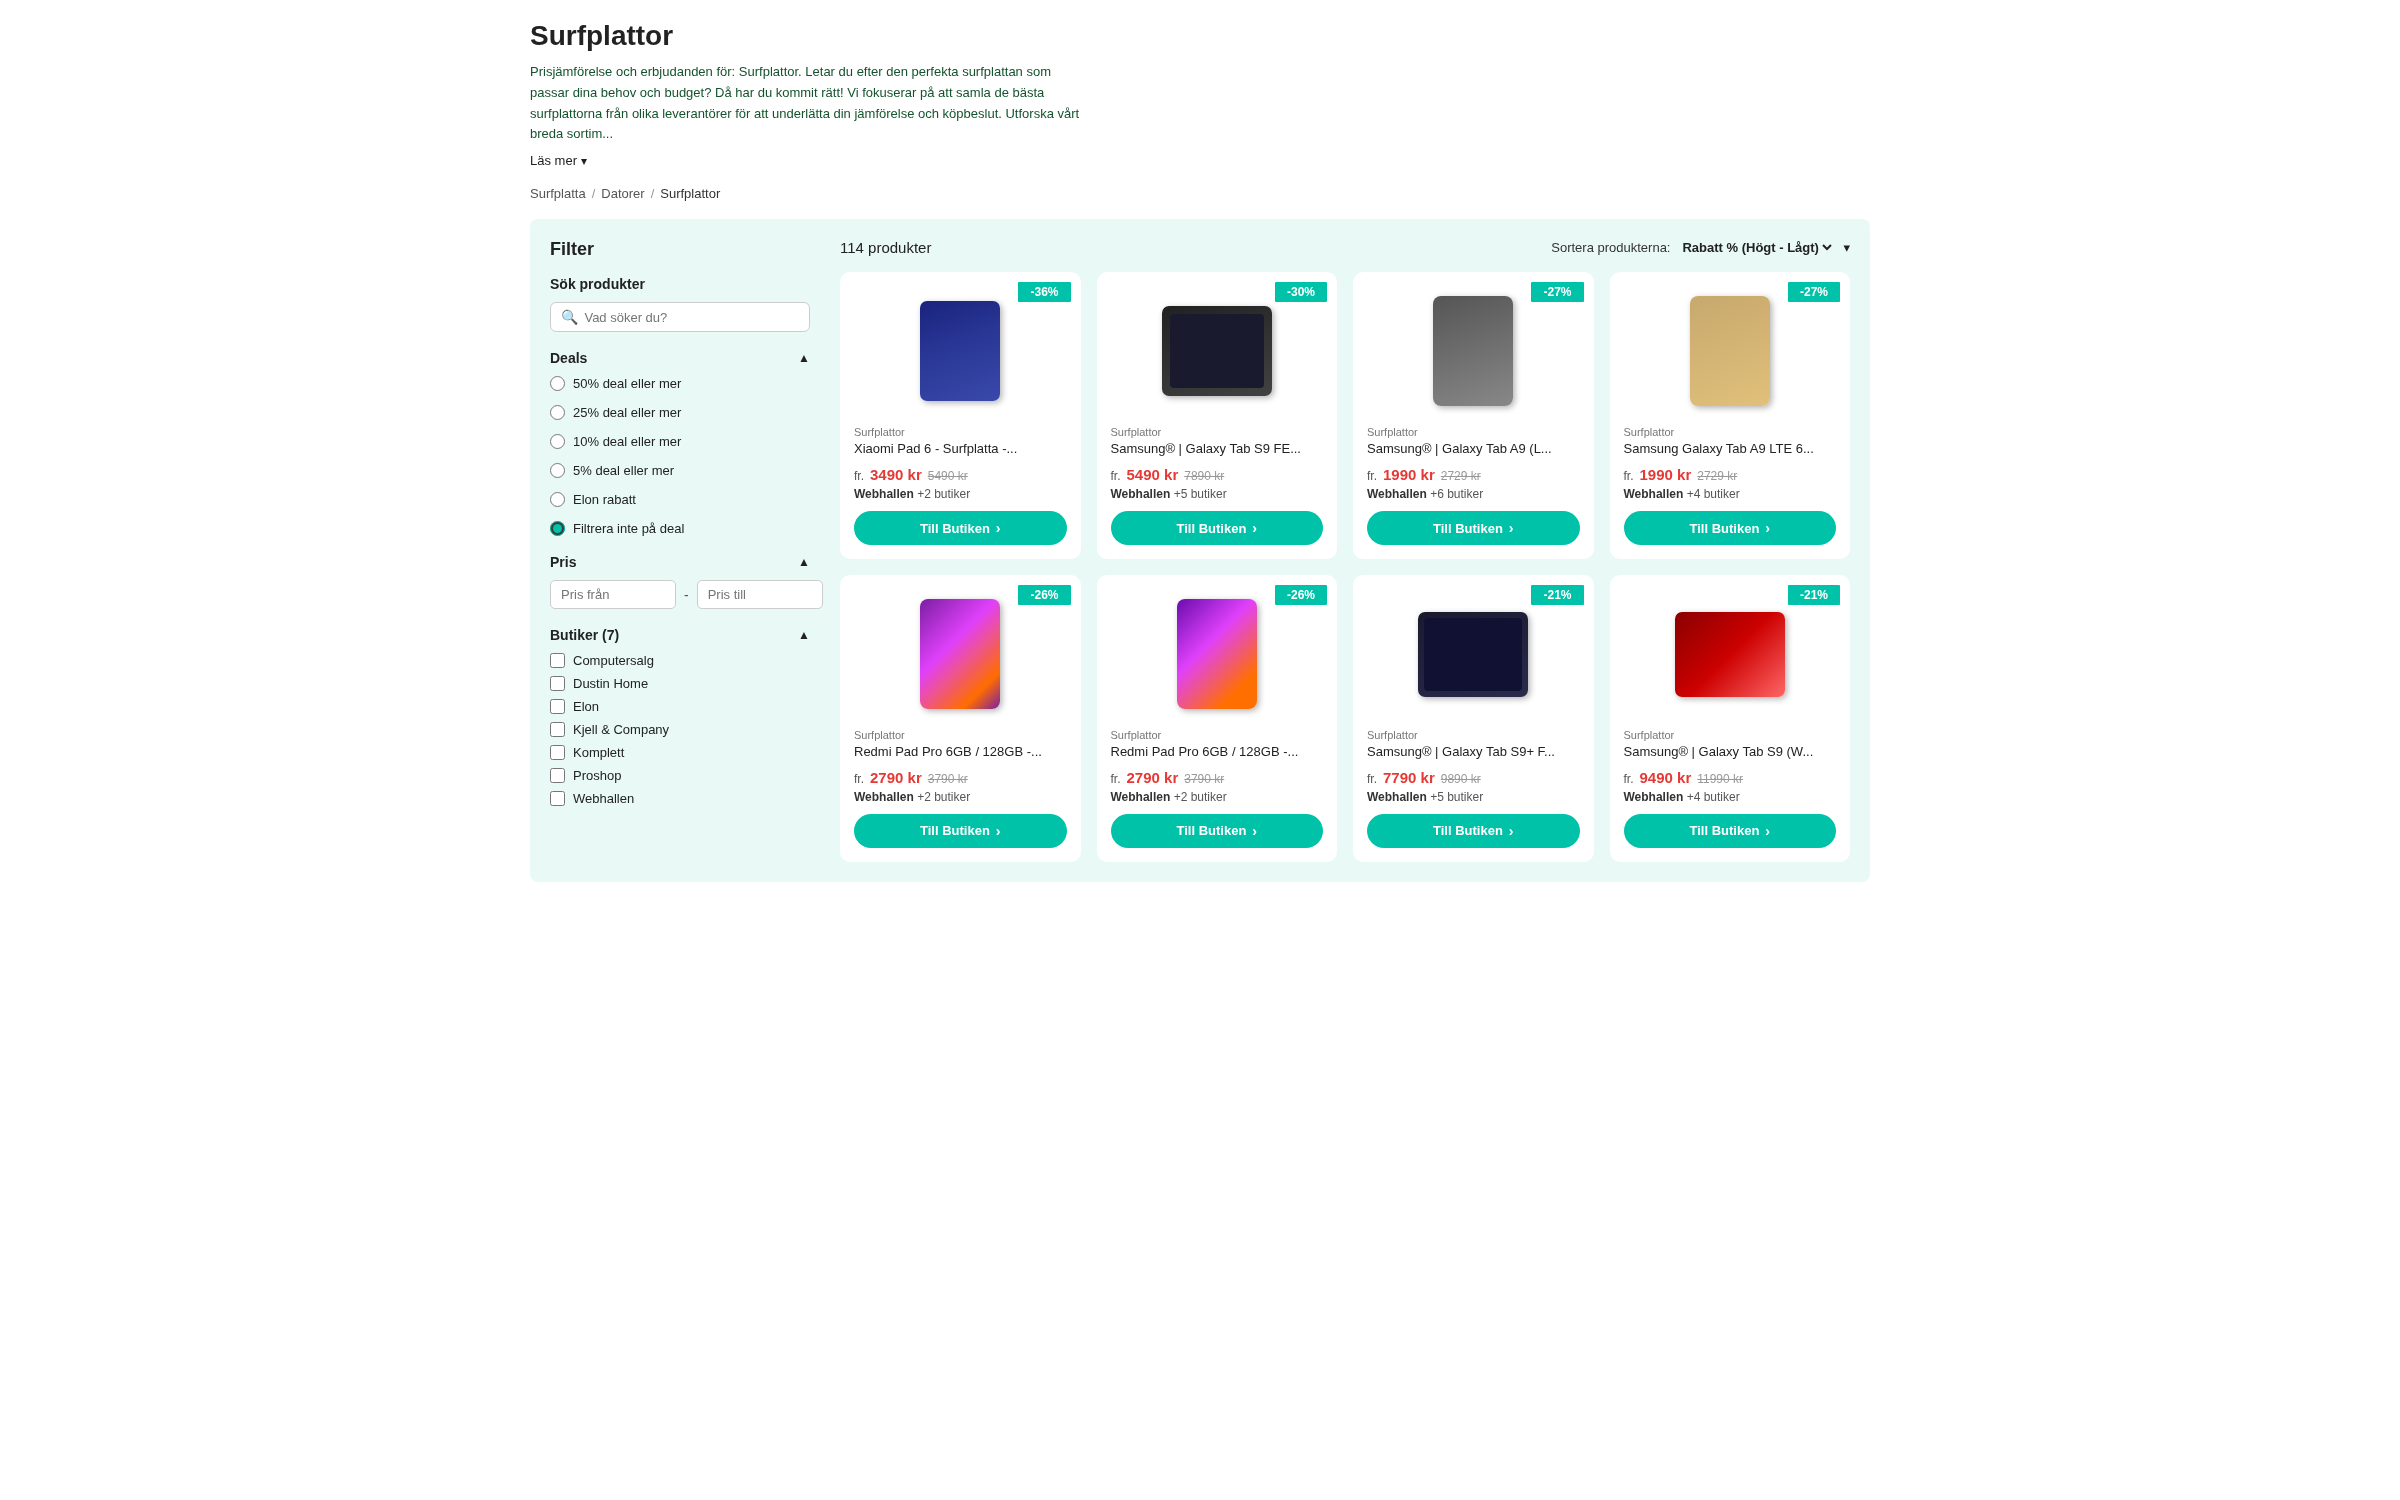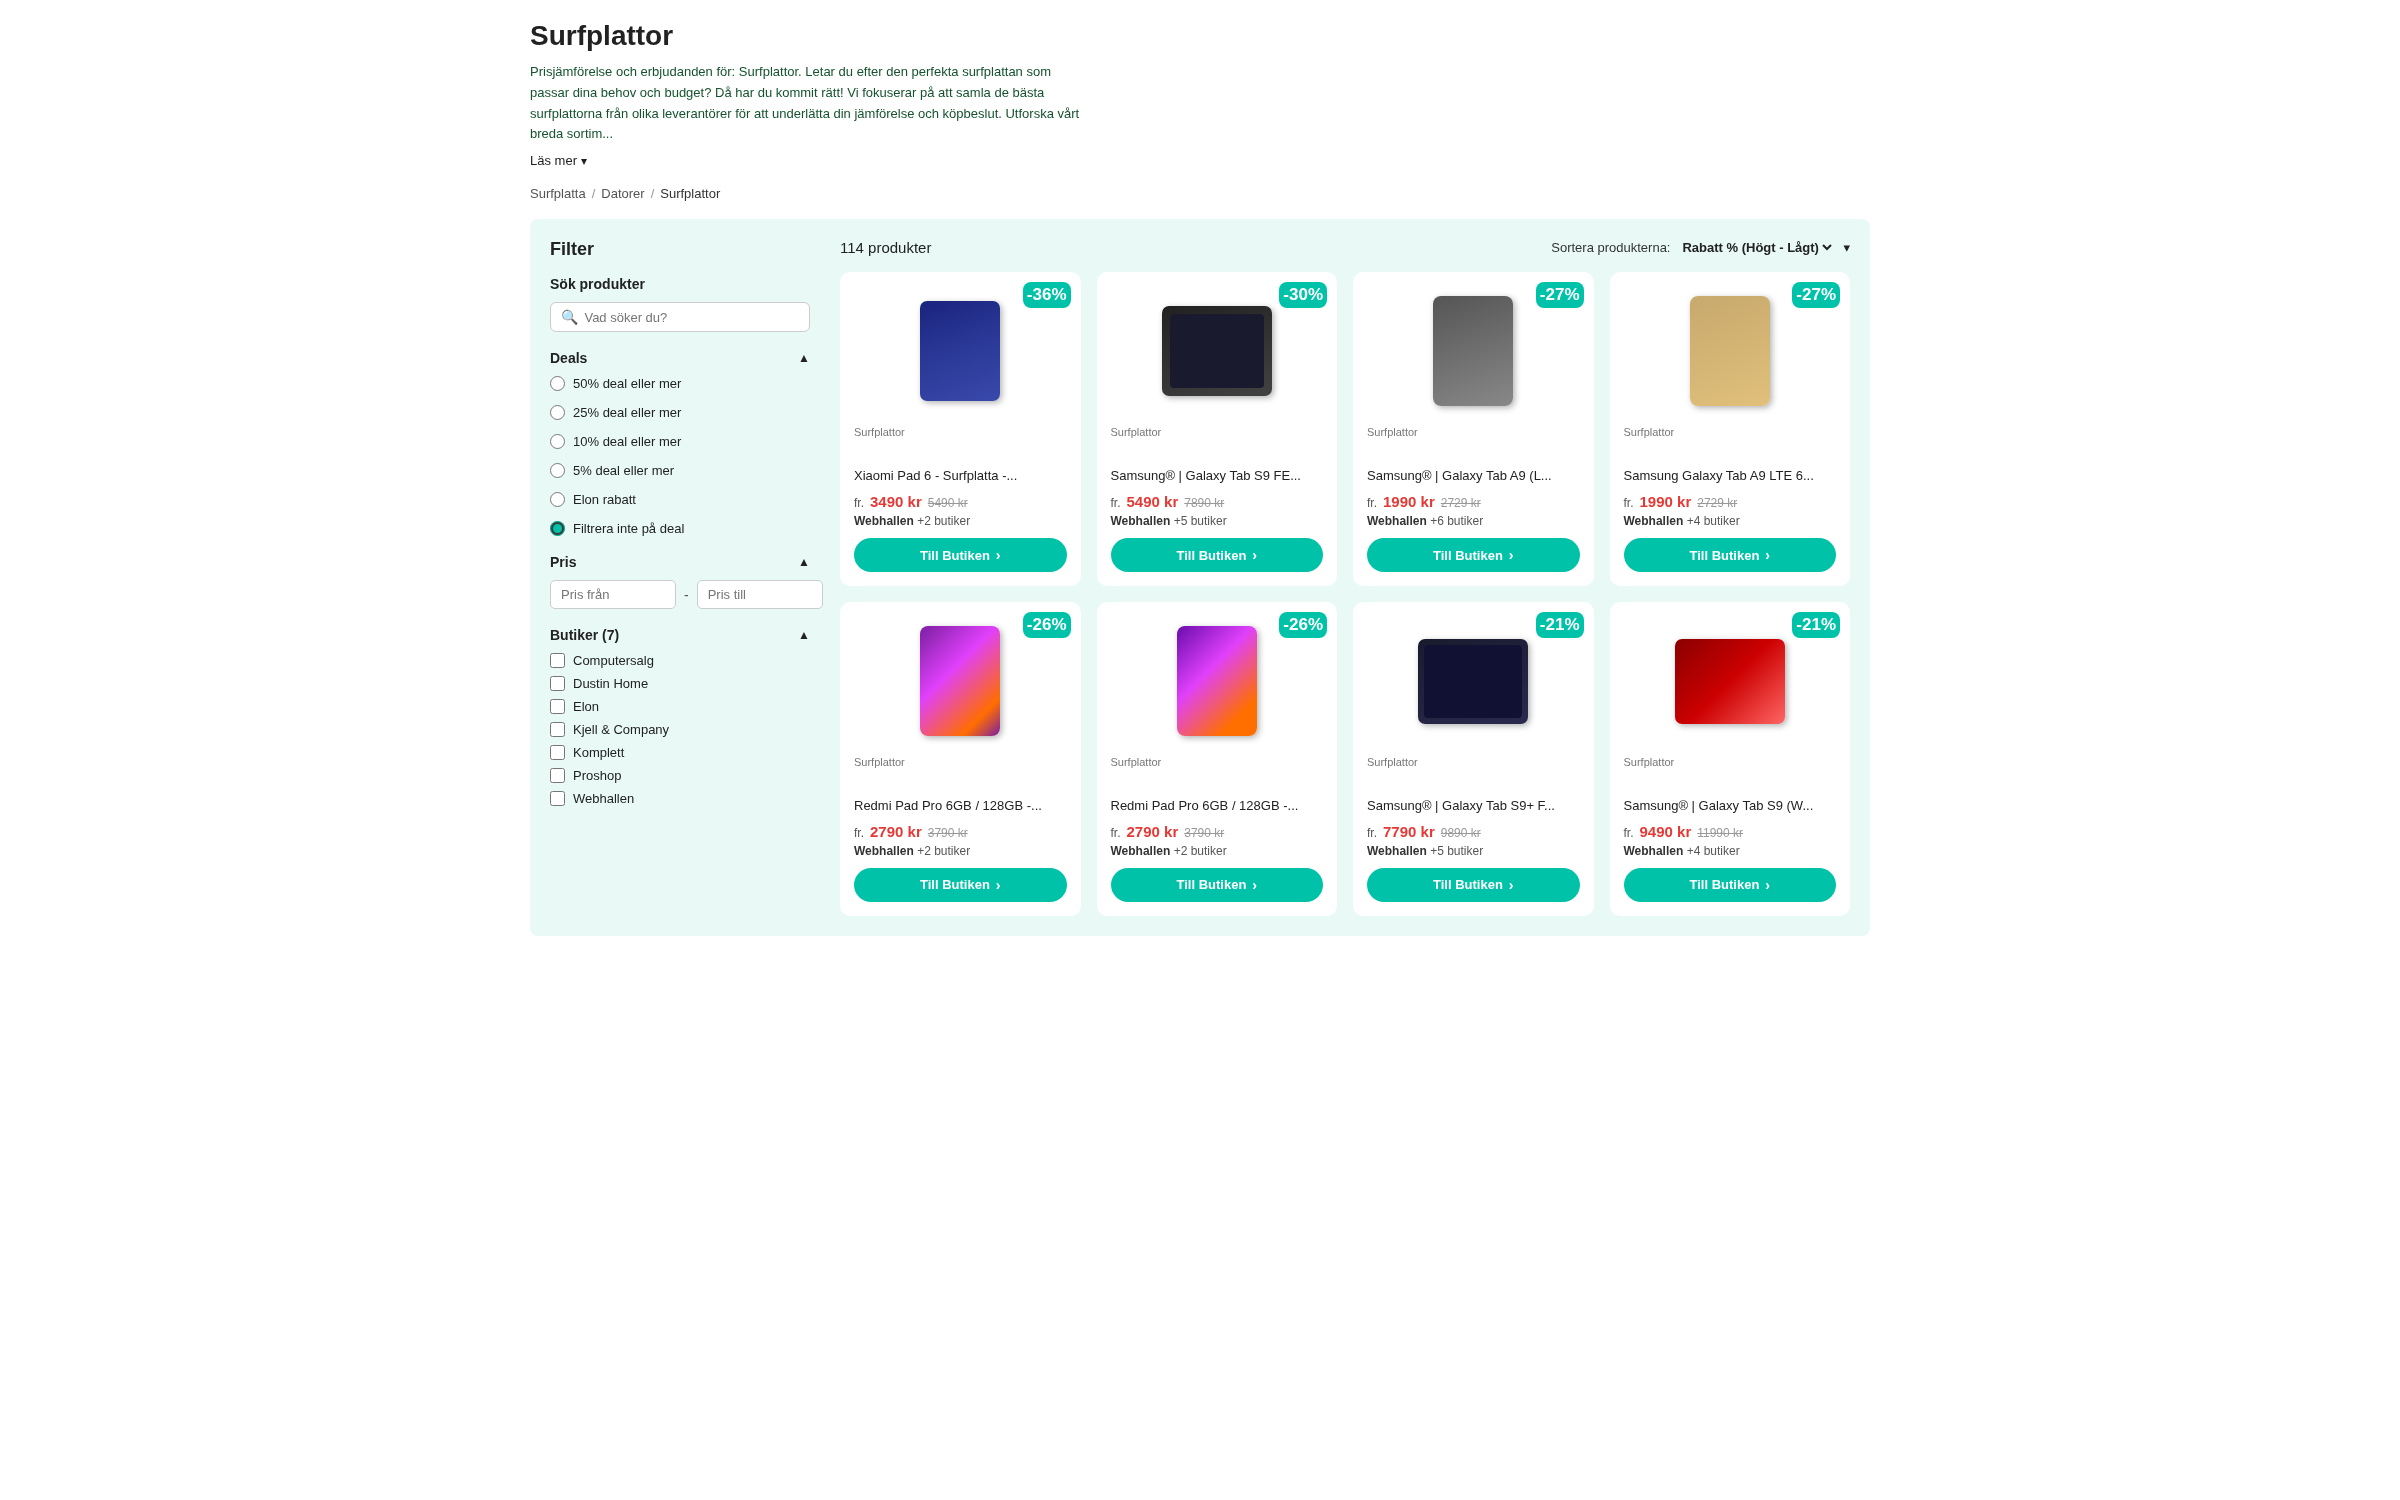--- a/index.html
+++ b/index.html
@@ -47,26 +47,26 @@
     .product-area { flex: 1; }
     .product-area-header { display: flex; justify-content: space-between; align-items: center; margin-bottom: 16px; }
     .product-count { font-size: 15px; font-weight: 500; }
     .sort-control { display: flex; align-items: center; gap: 8px; font-size: 13px; }
     .sort-label { color: #333; font-weight: 500; }
     .sort-select { border: none; background: transparent; font-size: 13px; font-weight: bold; cursor: pointer; color: #222; outline: none; }
 
     .product-grid { display: grid; grid-template-columns: repeat(4, 1fr); gap: 16px; }
 
     .product-card { background: #fff; border-radius: 10px; padding: 14px; position: relative; display: flex; flex-direction: column; }
-    .discount-badge { position: absolute; top: 10px; right: 10px; background: #00c2a8; color: #fff; font-size: 17px; font-weight: bold; padding: 3px 4px; border-radius: 8px; }
+    .discount-badge { position: absolute; top: 10px; right: 10px; background: #00c2a8; color: #fff; font-size: 12px; font-weight: bold; padding: 3px 12px; border-radius: 1px; }
 
     .product-image-wrap { display: flex; justify-content: center; align-items: center; height: 130px; margin-bottom: 10px; }
 
     .product-category { font-size: 11px; color: #777; margin-bottom: 3px; }
-    .product-name { font-size: 13px; font-weight: 500; color: #222; margin-bottom: 8px; line-height: 1.3; margin-top: 27px; }
+    .product-name { font-size: 13px; font-weight: 500; color: #222; margin-bottom: 8px; line-height: 1.3; }
     .product-price-row { display: flex; align-items: baseline; gap: 6px; margin-bottom: 4px; }
     .price-from-label { font-size: 12px; color: #555; }
     .price-current { font-size: 15px; font-weight: bold; color: #e53935; }
     .price-original { font-size: 12px; color: #999; text-decoration: line-through; }
     .product-stores { font-size: 12px; color: #333; margin-bottom: 10px; }
     .stores-main { font-weight: bold; }
     .stores-extra { color: #555; }
 
     .till-butiken-btn { background: #00c2a8; color: #fff; border: none; border-radius: 25px; padding: 9px 0; font-size: 13px; font-weight: bold; cursor: pointer; width: 100%; display: flex; align-items: center; justify-content: center; gap: 6px; margin-top: auto; }
     .btn-arrow { font-size: 14px; }

